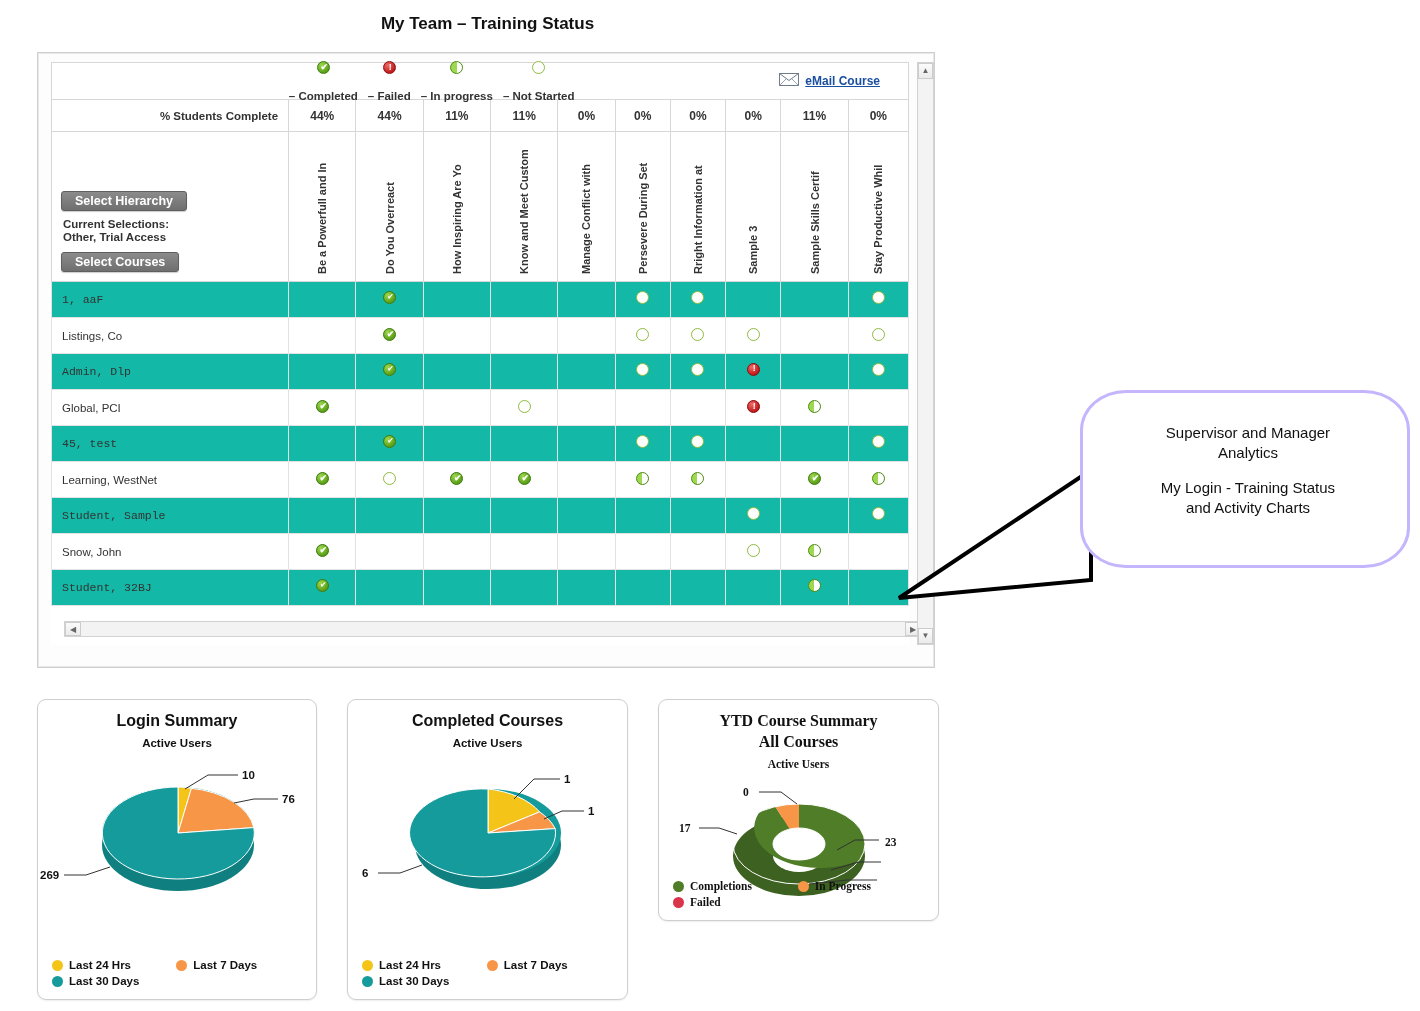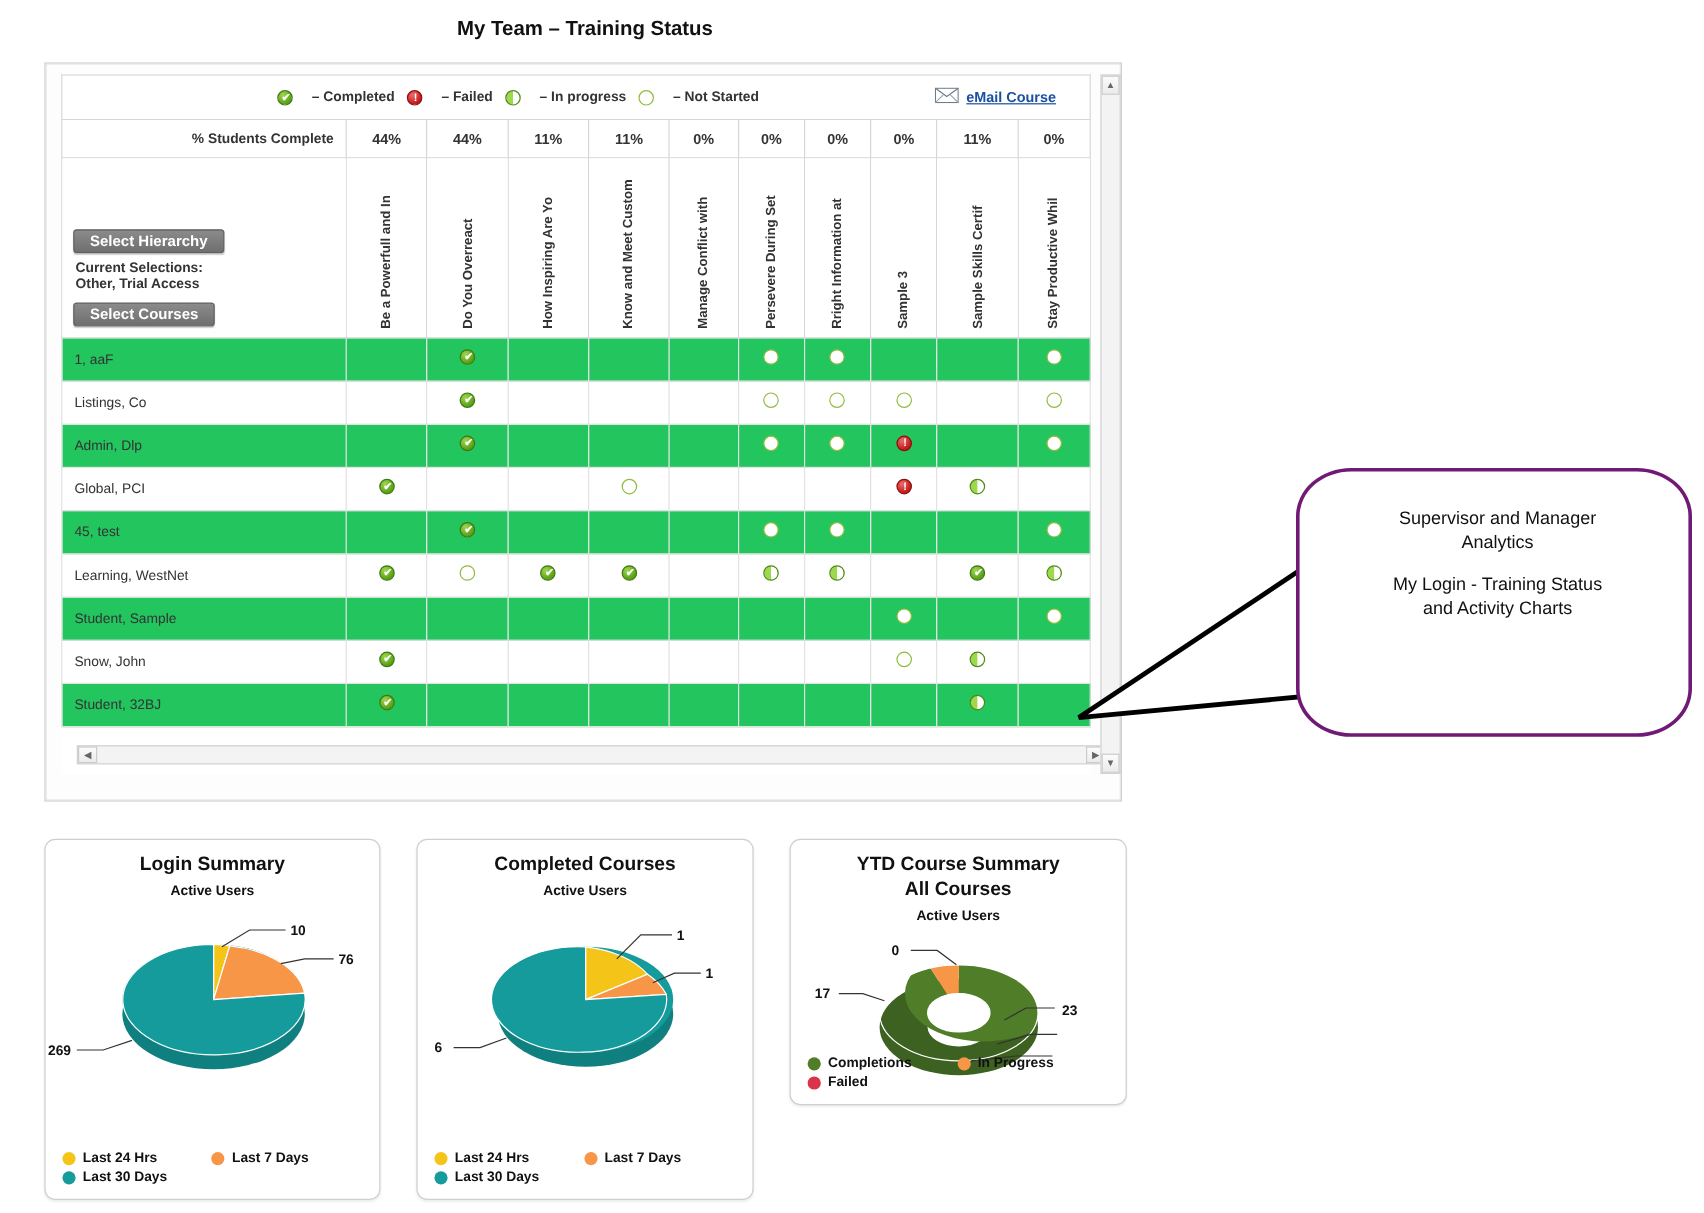--- a/index.html
+++ b/index.html
@@ -45,21 +45,21 @@
     flex: 1;
     display: flex;
     justify-content: center;
     align-items: center;
     gap: 4px;
     font-size: 11.5px;
     font-weight: bold;
     color: #333;
     padding-left: 38px;
   }
-  .legend-item { display: flex; align-items: center; gap: 16px; margin-right: 6px; }
+  .legend-item { display: flex; align-items: center; gap: 16px; margin-right: 6px; flex-direction: column; }
   .legend-item .lbl { white-space: nowrap; }
   .email-users {
     display: flex; align-items: center; gap: 6px;
     margin-right: 28px;
     font-size: 12px; font-weight: bold;
     color: #1b4fa0;
     cursor: pointer;
   }
   .email-users .txt { text-decoration: underline; }
 
@@ -144,21 +144,21 @@
   .data-row td {
     border: 1px solid #e2e2e2;
     height: 36px;
     text-align: center;
     vertical-align: middle;
   }
   .data-row td.name {
     text-align: left; padding-left: 10px;
     font-size: 11.5px; color: #333;
   }
-  .data-row.alt td { background: #22c55e; }
+  .data-row.alt td { background: #14b8a6; font-family: Liberation Mono, monospace; }
   .data-row td { background: #fff; }
 
   
   .vscroll {
     position: absolute; right: 0; top: 9px; width: 17px; height: 583px;
     background: #f3f3f3; border: 1px solid #d2d2d2;
   }
   .vscroll .arrow {
     position: absolute; left: 0; width: 15px; height: 16px;
     background: linear-gradient(to bottom, #fbfbfb, #ebebeb);
@@ -182,43 +182,43 @@
     cursor: pointer;
   }
   .hscroll .arrow.left { left: 0; }
   .hscroll .arrow.right { right: 0; }
 
   
   .callout {
     position: absolute; left: 1080px; top: 390px; width: 330px; height: 192px;
   }
   .callout-body {
-    position: absolute; left: 0; top: 0; width: 330px; height: 224px;
-    border: 3px solid #701a75;
+    position: absolute; left: 0; top: 0; width: 330px; height: 178px;
+    border: 3px solid #c4b5fd;
     border-radius: 46px/40px;
     background: #fff;
   }
   .callout-text {
     position: absolute; left: 24px; top: 30px; width: 282px;
     text-align: center; font-size: 15px; color: #111; line-height: 1.35;
   }
   .callout-text .sp { display: block; height: 14px; }
   .callout-tail { position: absolute; left: -185px; top: 60px; }
 
   
   .card {
     position: absolute;
     background: #fff;
     border: 1px solid #cfcfcf;
     border-radius: 9px;
     box-shadow: 0 1px 2px rgba(0,0,0,.07);
   }
   #card1 { left: 37px;  top: 699px; width: 280px; height: 301px; }
   #card2 { left: 347px; top: 699px; width: 281px; height: 301px; }
-  #card3 { left: 658px; top: 699px; width: 281px; height: 222px; }
+  #card3 { left: 658px; top: 699px; width: 281px; height: 222px; font-family: Liberation Serif, serif; }
 
   .card-title {
     margin-top: 11px; text-align: center;
     font-size: 16px; font-weight: bold; color: #111; line-height: 1.3;
   }
   .card-sub {
     margin-top: 5px; text-align: center;
     font-size: 11.5px; font-weight: bold; color: #111;
   }
   .chart-area { position: relative; width: 100%; height: 170px; }

